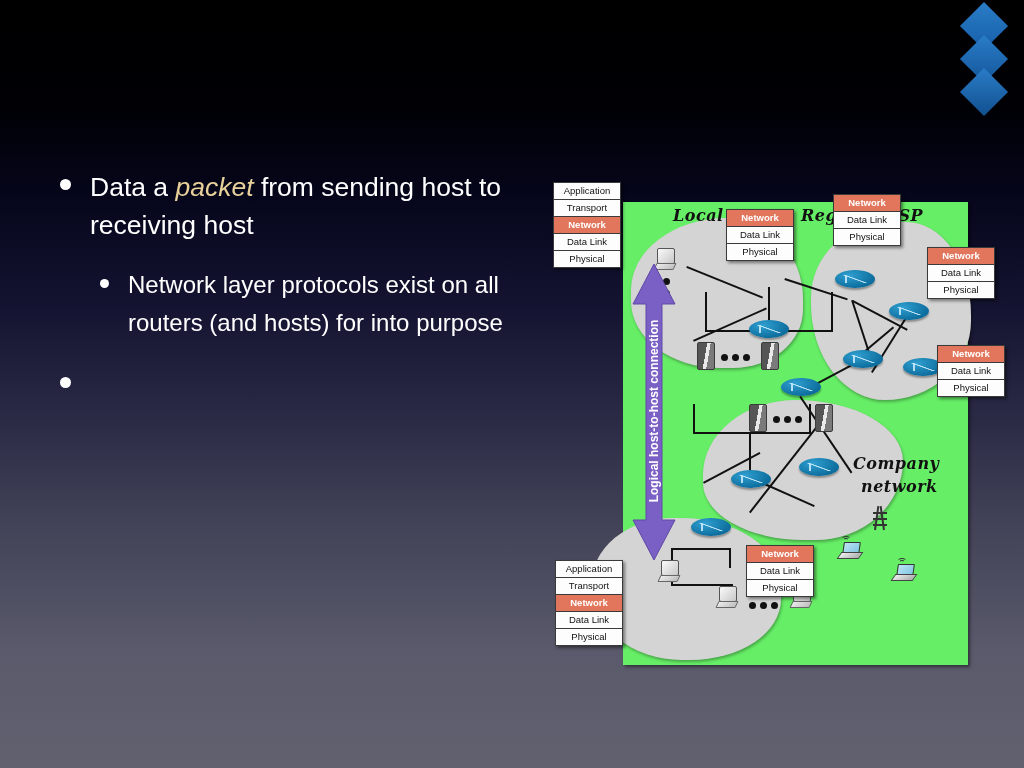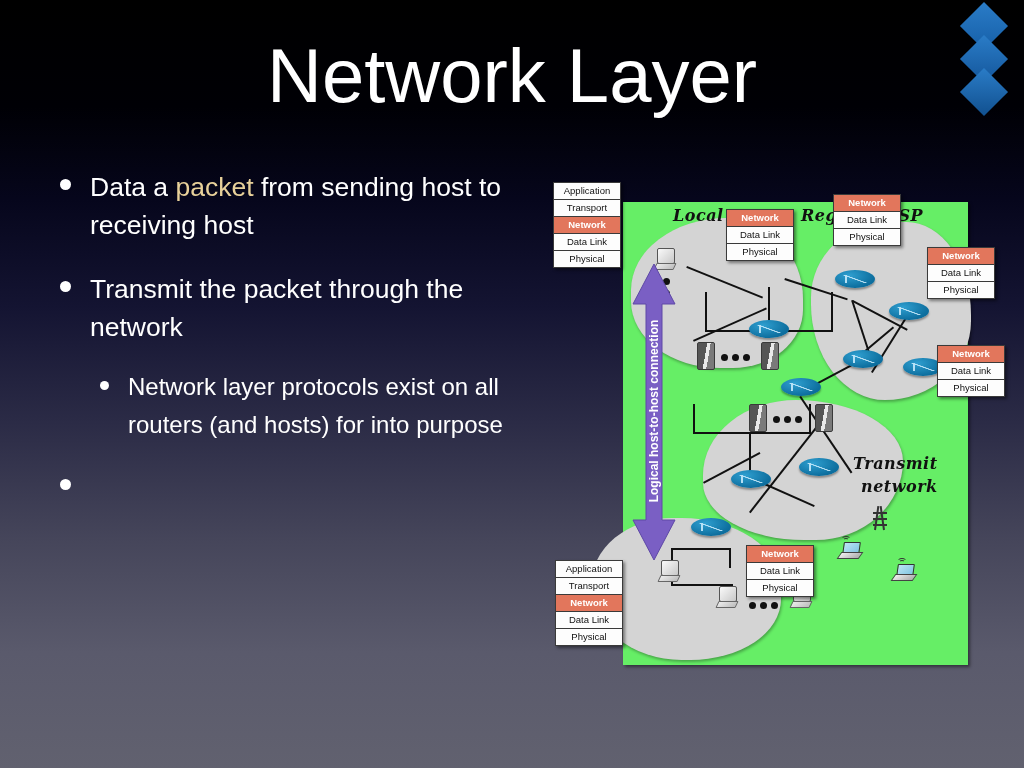--- a/index.html
+++ b/index.html
@@ -82,21 +82,21 @@
     line-height: 38px;
     margin-left: 42px;
     padding-left: 34px;
     margin-top: -4px;
     margin-bottom: 24px;
   }
   .bl.sub .dot {
     width: 9px; height: 9px;
     left: 6px; top: 13px;
   }
-  .hl { color: #e8d19a; }
+  .hl { color: #e8d19a; font-style: italic; }
 
   
   #diagram {
     position: absolute;
     left: 553px; top: 182px;
     width: 418px; height: 488px;
   }
   
   .green {
     position: absolute;
@@ -320,32 +320,28 @@
 <body>
 
 <div id="slide">
 
   <div id="diamonds">
     <span class="diamond d1"></span>
     <span class="diamond d2"></span>
     <span class="diamond d3"></span>
   </div>
 
-  <div id="title">Network Layer</div>
 
   <div id="bullets">
 
     <div class="bl">
       <span class="dot"></span><span>Data a </span><span class="hl">packet</span><span> from sending host to receiving host</span>
     </div>
 
 
-    <div class="bl">
-      <span class="dot"></span><span>Transmit the packet through the network</span>
-    </div>
 
     <div class="bl sub">
       <span class="dot"></span><span>Network layer protocols exist on all routers (and hosts) for into purpose</span>
     </div>
 
     <div class="bl">
       <span class="dot"></span>
     </div>
 
   </div>
@@ -354,21 +350,21 @@
 
     <div class="green"></div>
 
     <div class="cloud cloud-top"></div>
     <div class="cloud cloud-right"></div>
     <div class="cloud cloud-mid"></div>
     <div class="cloud cloud-bottom"></div>
 
     <div class="hand" style="left:120px; top:24px;">Local ISP</div>
     <div class="hand" style="left:248px; top:24px;">Regional ISP</div>
-    <div class="hand" style="left:300px; top:272px;">Transmit</div>
+    <div class="hand" style="left:300px; top:272px;">Company</div>
     <div class="hand" style="left:308px; top:295px;">network</div>
 
     <div class="ln" style="left:134px; top:84px; width:82px; transform:rotate(22deg);"></div>
     <div class="ln" style="left:140px; top:158px; width:80px; transform:rotate(-24deg);"></div>
     <div class="lnv" style="left:215px; top:105px; height:44px;"></div>
     <div class="ln" style="left:152px; top:148px; width:126px;"></div>
     <div class="lnv" style="left:152px; top:110px; height:40px;"></div>
     <div class="lnv" style="left:278px; top:110px; height:40px;"></div>
 
     <div class="ln" style="left:232px; top:96px; width:66px; transform:rotate(18deg);"></div>

